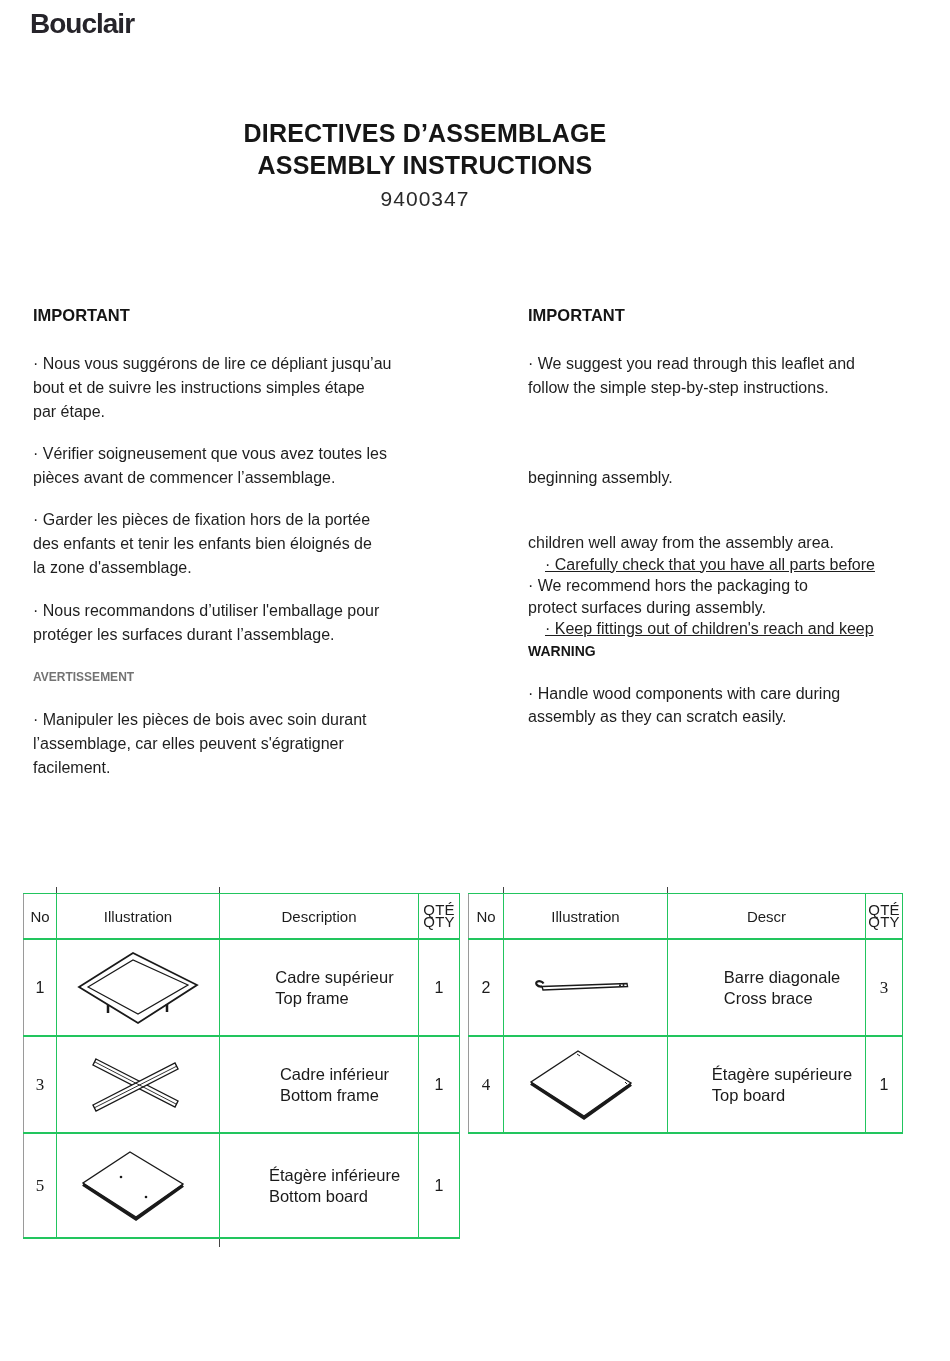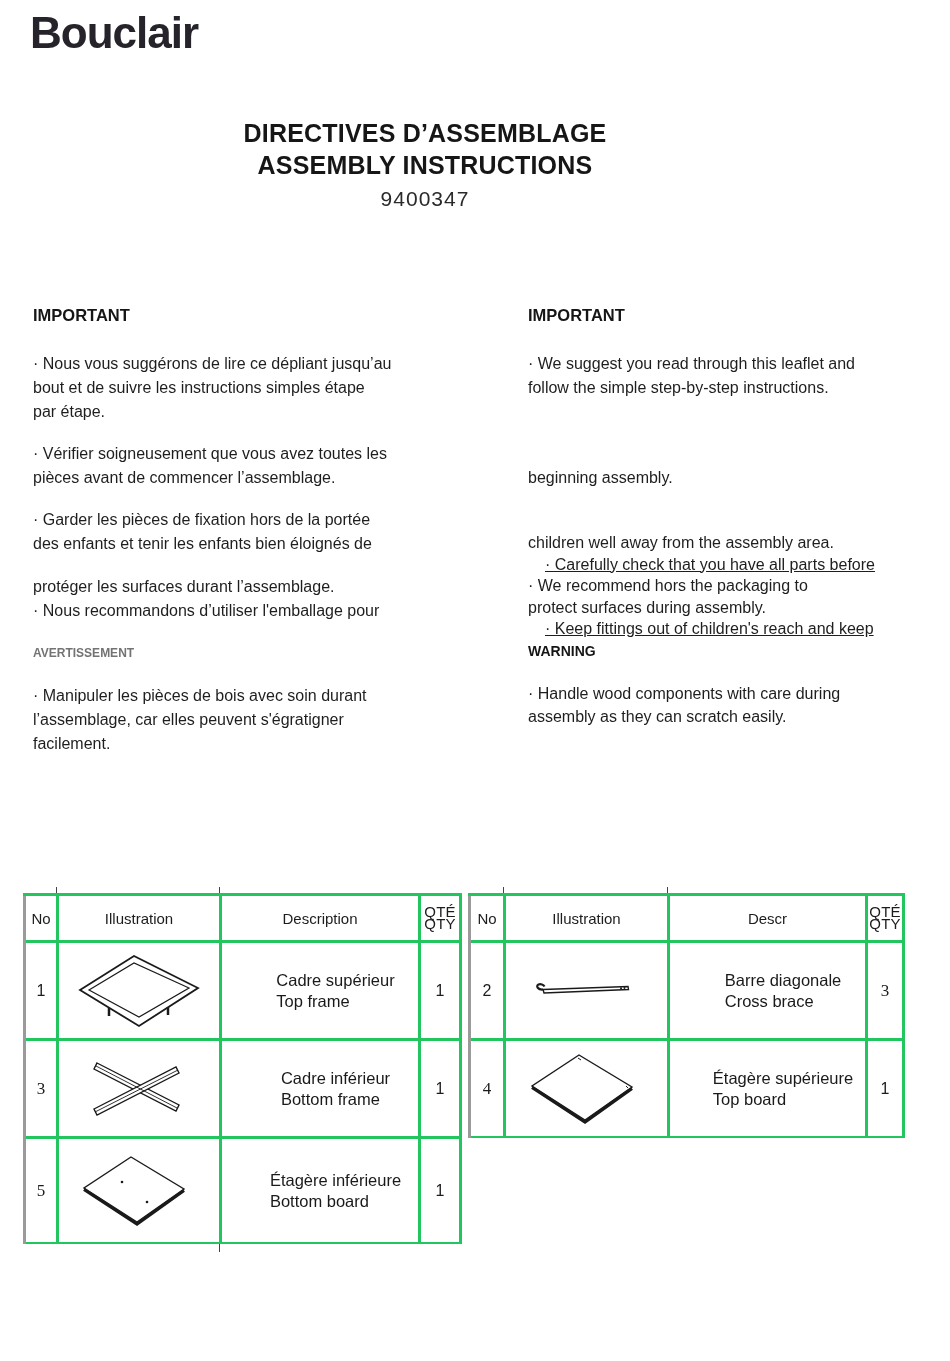--- a/index.html
+++ b/index.html
@@ -3,21 +3,21 @@
 <meta charset="utf-8">
 <style>
   html,body{margin:0;padding:0;background:#fff;}
   .page{
     position:relative;width:950px;height:1361px;background:#ffffff;
     font-family:"Liberation Sans",sans-serif;color:#1c1c1c;overflow:hidden;
   }
   
   .logo{
     position:absolute;left:30px;top:8px;
-    font-size:44px;font-weight:bold;letter-spacing:-1px;color:#26242a;text-align:center;
+    font-size:28px;font-weight:bold;letter-spacing:-1px;color:#26242a;text-align:center;
   }
   .title-block{position:absolute;top:117px;left:0;width:850px;text-align:center;}
   .title-line{font-size:25px;font-weight:bold;line-height:32px;letter-spacing:.2px;color:#161616;}
   .product-code{font-size:21px;line-height:23px;margin-top:6px;letter-spacing:1px;color:#2a2a2a;}
   
   .col{position:absolute;top:303px;font-size:16px;line-height:24px;color:#1e1e1e;}
   .col-fr{left:33px;width:445px;}
   .col-en{left:528px;width:420px;}
   .col-heading{font-weight:bold;font-size:16.5px;margin:0 0 25px 0;color:#151515;}
   .col-heading-2{font-weight:bold;font-size:12px;margin:0 0 19px 0;color:#737373;}
@@ -30,21 +30,21 @@
   .en-b2{margin-top:20px;line-height:23px;}
   
   .table-wrap{position:absolute;top:893px;}
   .tw-left{left:23px;}
   .tw-right{left:468px;}
   .tick{position:absolute;width:1px;background:#444;}
   .tick.top{top:-6px;height:6px;}
   .tick.bottom{height:8px;}
   table.parts{border-collapse:collapse;table-layout:fixed;background:#fff;}
   table.parts th,table.parts td{
-    border:3px solid #22c55e;padding:0;text-align:center;vertical-align:middle;
+    border:1px solid #22c55e;padding:0;text-align:center;vertical-align:middle;
   }
   table.parts th{font-weight:normal;font-size:15px;height:44px;border-bottom-width:2px;}
   table.parts th:first-child,table.parts td:first-child{border-left-color:#9a9a9a;}
   table.parts tbody td{border-bottom-width:2px;}
   .qty-head{font-size:11.5px;line-height:12px;letter-spacing:.2px;}
   tr.r-std td{height:95px;}
   tr.r-tall td{height:103px;}
   .no-cell,.qty-cell{font-size:16px;}
   .serif{font-family:"Liberation Serif",serif;font-size:17px;}
   .desc-cell{}
@@ -71,24 +71,25 @@
         <div>bout et de suivre les instructions simples étape</div>
         <div>par étape.</div>
       </div>
     <div class="para">
         <div>· Vérifier soigneusement que vous avez toutes les</div>
         <div>pièces avant de commencer l’assemblage.</div>
       </div>
     <div class="para mb19">
         <div>· Garder les pièces de fixation hors de la portée</div>
         <div>des enfants et tenir les enfants bien éloignés de</div>
-      </div>
-    <div class="para">
+        <div>la zone d'assemblage.</div>
+      </div>
+    <div class="para">
+        <div>· Nous recommandons d’utiliser l'emballage pour</div>
         <div>protéger les surfaces durant l’assemblage.</div>
-        <div>· Nous recommandons d’utiliser l'emballage pour</div>
       </div>
     <div class="col-heading-2">AVERTISSEMENT</div>
     <div class="para">
         <div>· Manipuler les pièces de bois avec soin durant</div>
         <div>l’assemblage, car elles peuvent s'égratigner</div>
         <div>facilement.</div>
       </div>
   </div>
 
   <div class="col col-en">

